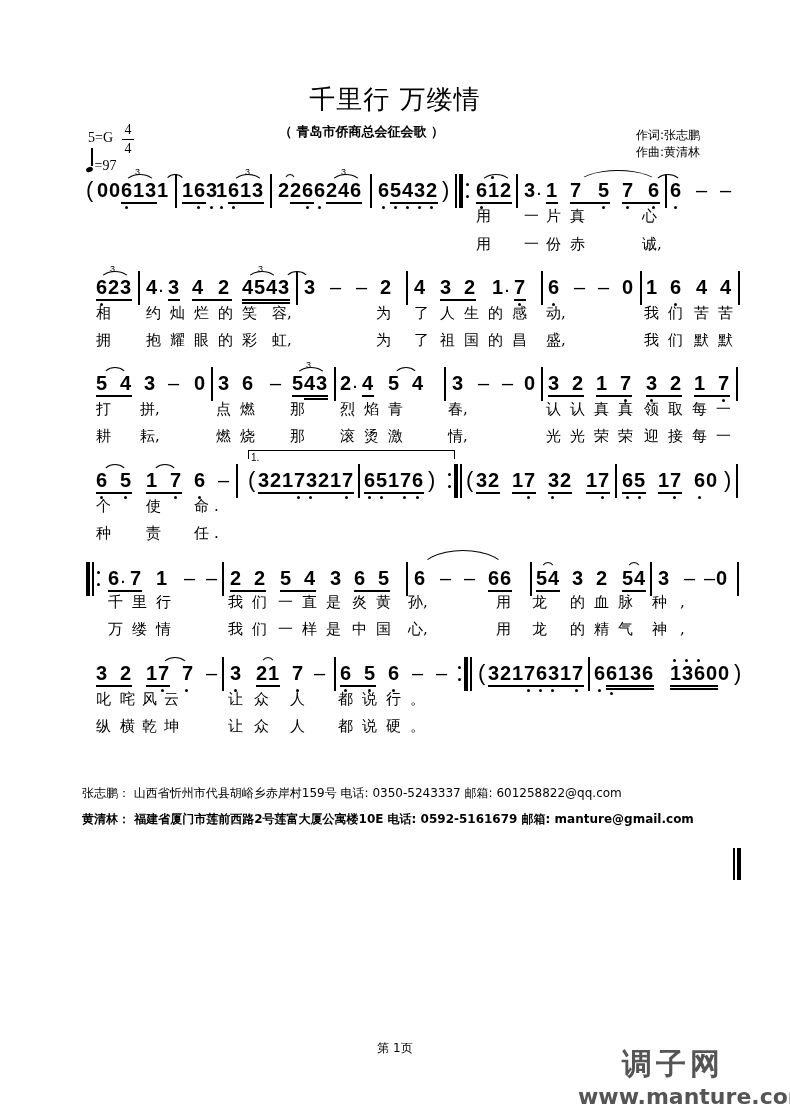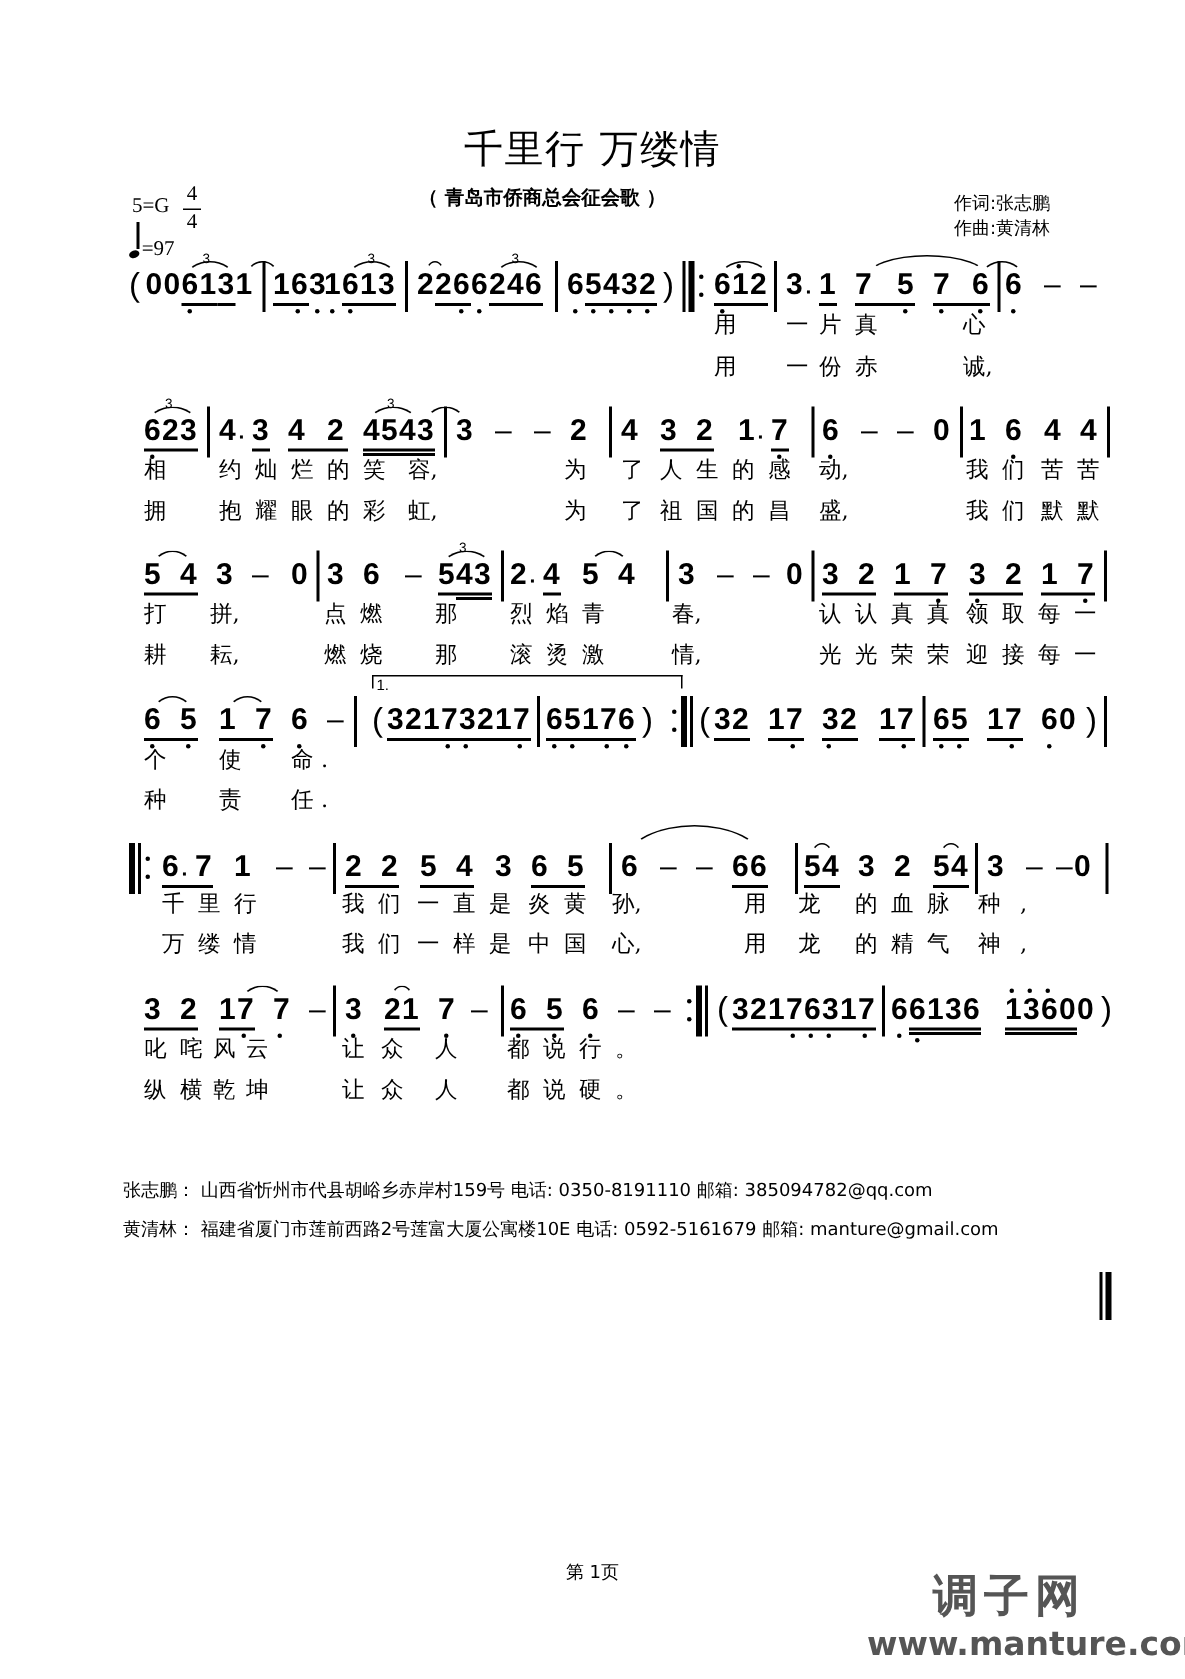--- a/index.html
+++ b/index.html
@@ -613,22 +613,22 @@
   <span class="lyr" style="left:164px;top:55px;">坤</span>
   <span class="lyr" style="left:228px;top:55px;">让</span>
   <span class="lyr" style="left:254px;top:55px;">众</span>
   <span class="lyr" style="left:290px;top:55px;">人</span>
   <span class="lyr" style="left:338px;top:55px;">都</span>
   <span class="lyr" style="left:362px;top:55px;">说</span>
   <span class="lyr" style="left:386px;top:55px;">硬</span>
   <span class="lyr" style="left:410px;top:55px;">。</span>
 </div>
 
-<div class="footer" style="left:82px;top:785px;">张志鹏：  山西省忻州市代县胡峪乡赤岸村159号 电话: 0350-8191110 邮箱:  385094782@qq.com</div>
-<div class="footer" style="left:82px;top:811px;">黄清林：  福建省厦门市莲前西路2号莲富大厦公寓楼10E 电话:  0592-5161679 邮箱: manture@gmail.com</div>
+<div class="footer" style="left:82px;top:785px;">张志鹏：  山西省忻州市代县胡峪乡赤岸村159号 电话: 0350-5243337 邮箱:  601258822@qq.com</div>
+<div class="footer" style="left:82px;top:811px;font-weight:bold;">黄清林：  福建省厦门市莲前西路2号莲富大厦公寓楼10E 电话:  0592-5161679 邮箱: manture@gmail.com</div>
 
 <div class="bar" style="left:733px;top:848px;height:32px;"></div>
 <div class="bar2" style="left:737px;top:848px;height:32px;"></div>
 
 <div class="abs page-no">第 1页</div>
 
 <div class="abs wm1">调子网</div>
 <div class="abs wm2">www.manture.com</div>
 
 </body></html>

